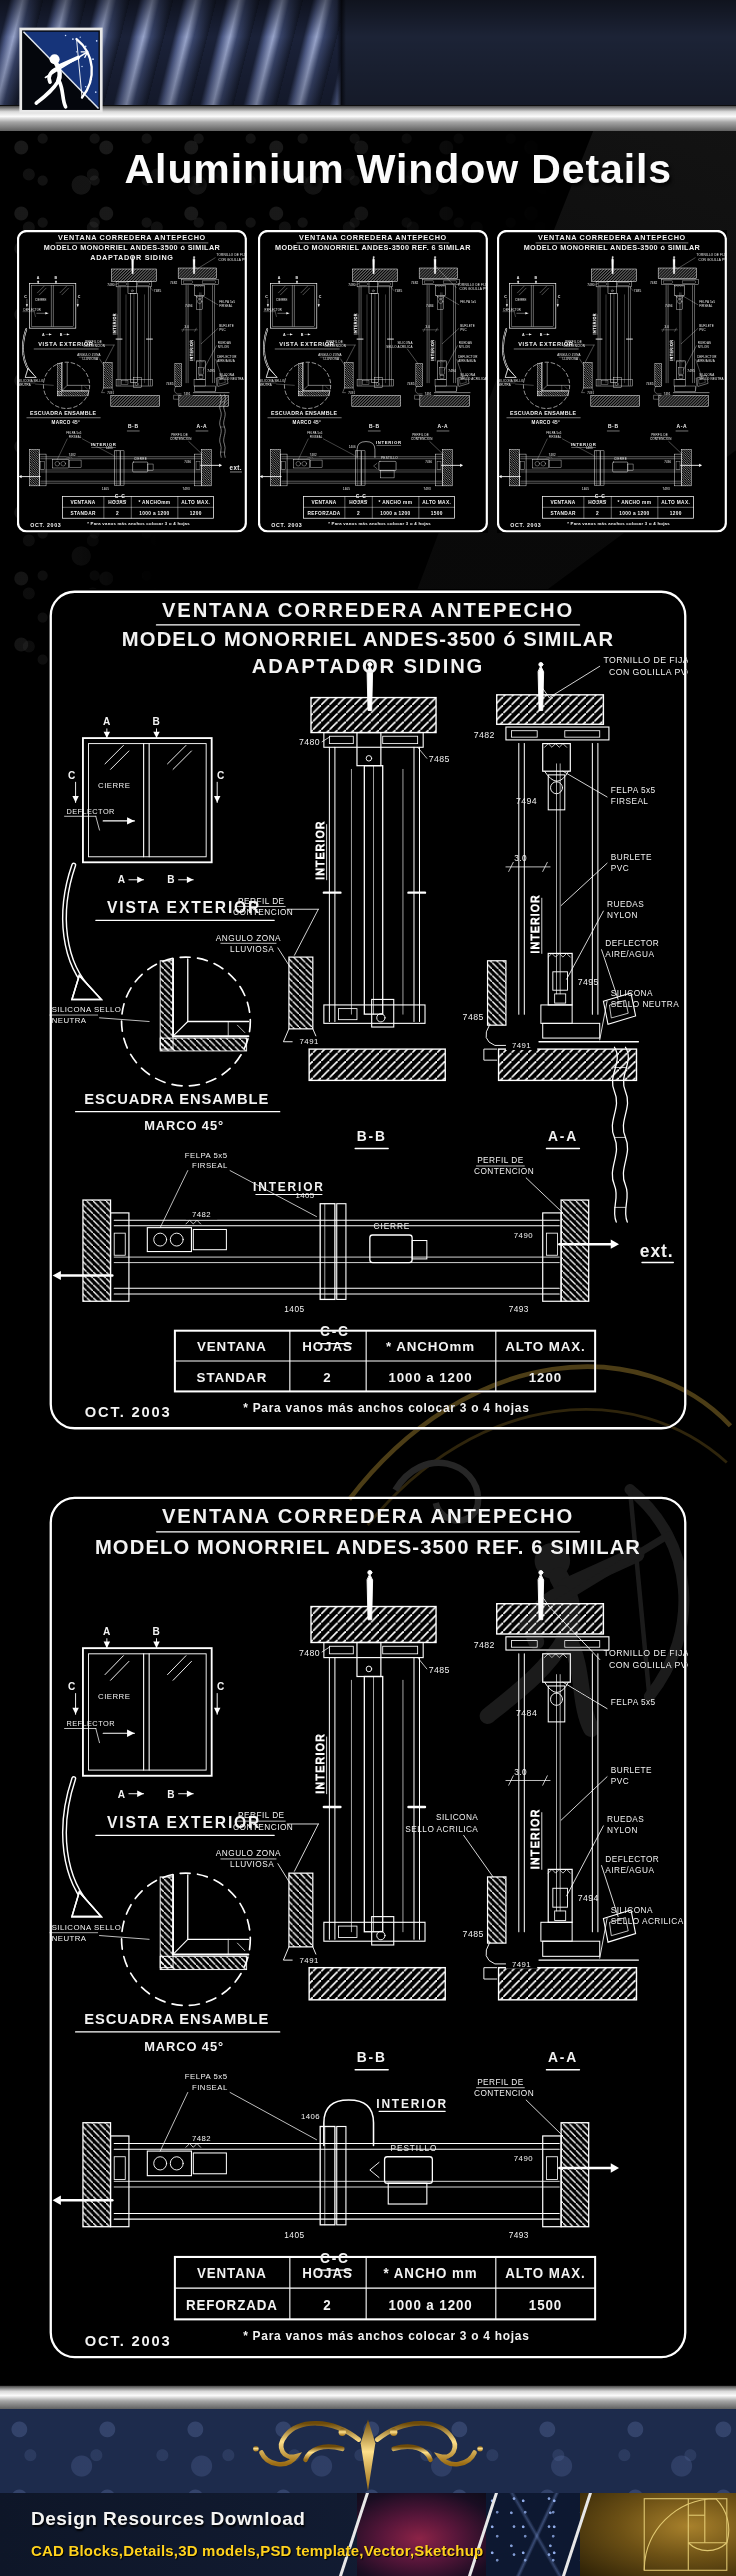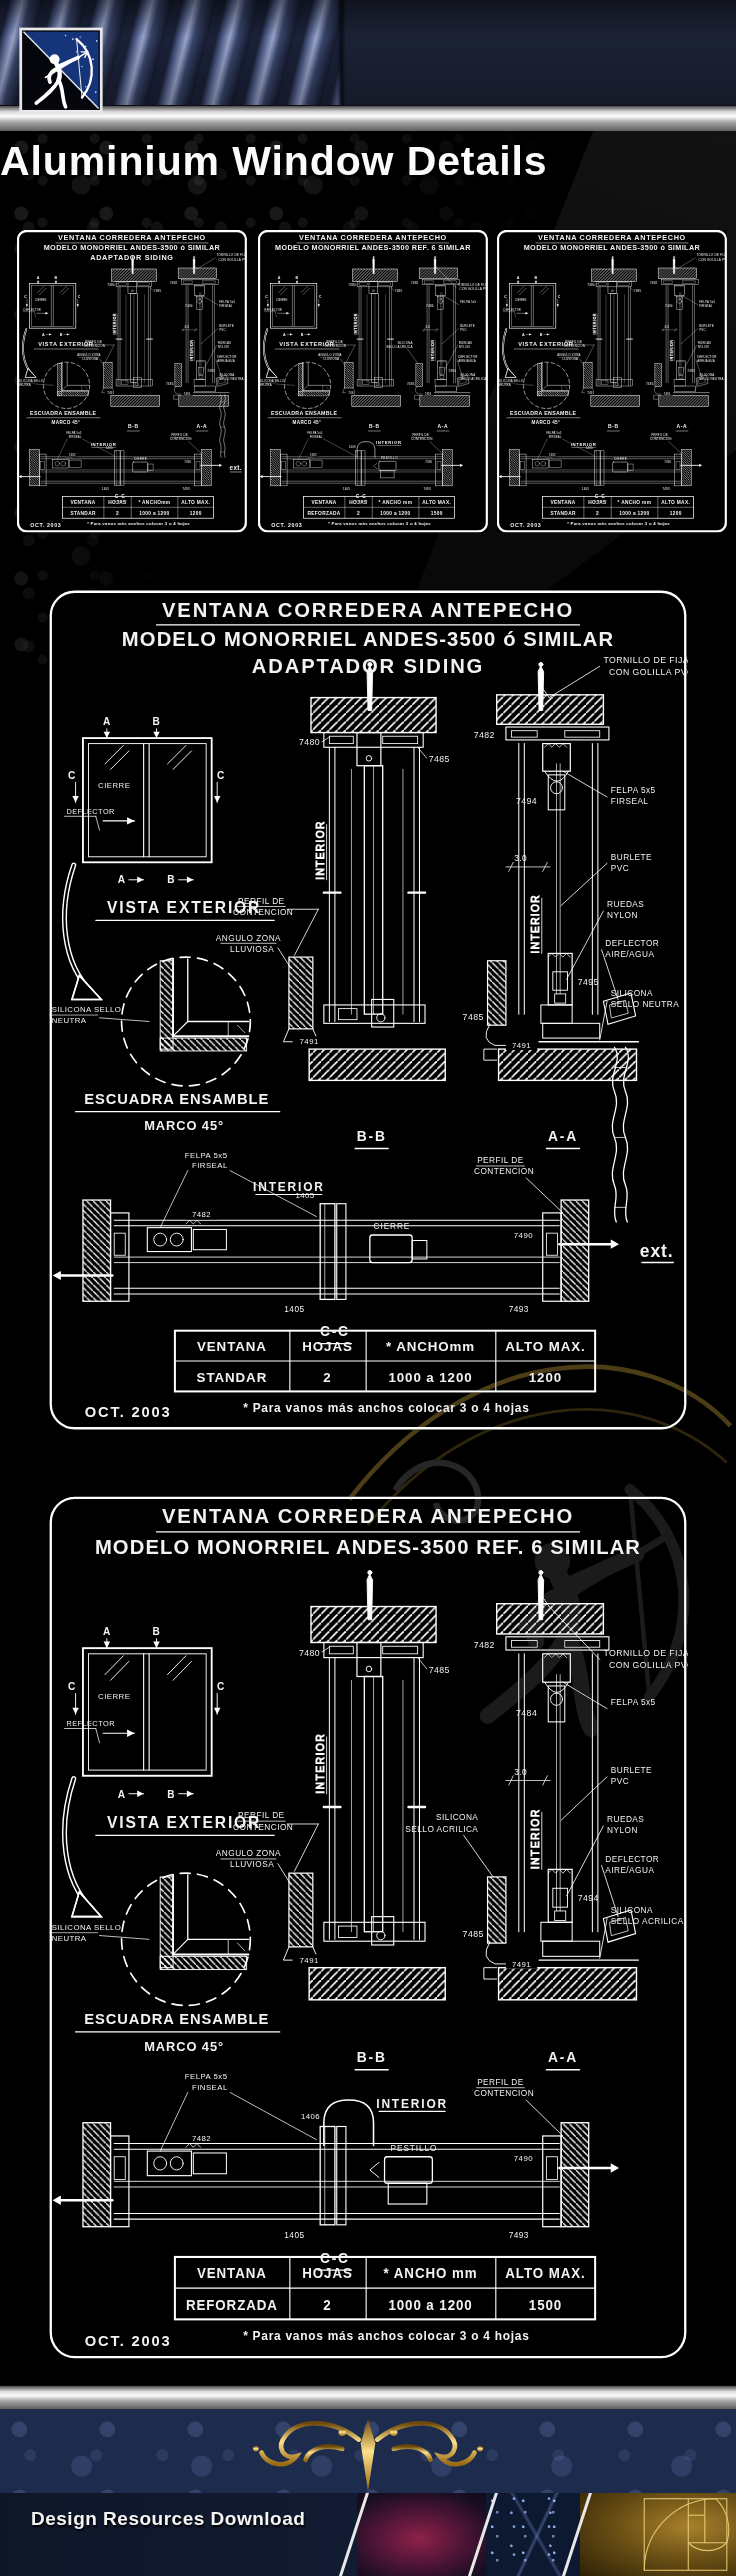--- a/index.html
+++ b/index.html
@@ -29,21 +29,21 @@
     radial-gradient(circle at 82% 18%, rgba(82,82,82,.22) 4.6px, transparent 5.5px);
     background-size:85px 66px,116px 90px,64px 53px,52px 42px;}
   #damask1{left:0;top:131px;width:552px;height:101px;
     -webkit-mask-image:linear-gradient(90deg,#000 55%,transparent 100%);
     mask-image:linear-gradient(90deg,#000 55%,transparent 100%);}
   #damask2{left:0;top:232px;width:166px;height:442px;opacity:.8;
     -webkit-mask-image:linear-gradient(90deg,#000 30%,transparent 100%);
     mask-image:linear-gradient(90deg,#000 30%,transparent 100%);}
   #wedge{left:396px;top:131px;width:340px;height:515px;background:linear-gradient(200deg,#161616,#0b0b0b 70%);
     clip-path:polygon(58% 0,100% 0,100% 62%,22% 100%,0 100%,40% 30%);opacity:.85;}
-  h1#pagetitle{position:absolute;left:0;top:138px;width:664px;margin:0;text-align:left;
+  h1#pagetitle{position:absolute;left:0;top:138px;width:664px;margin:8px;text-align:right;
     color:#fbfbfb;font-size:41px;font-weight:bold;letter-spacing:0.9px;
     text-shadow:1.8px 2.8px 3.7px rgba(0,0,0,.9);}
   
   .thumb{width:230px;height:303px;overflow:hidden;background:#000;}
   .thumb .scaler{position:absolute;left:0;top:0;width:640px;height:842px;
     transform:scale(0.3592);transform-origin:0 0;}
   .panel{background:#000;}
   .panel svg,.thumb svg{display:block;}
   
   .lighten{mix-blend-mode:lighten;pointer-events:none;}
@@ -1419,15 +1419,16 @@
           <line x1="136" y1="24" x2="118" y2="24"></line>
           <path d="M70,84 A78,78 0 0 1 148,6 M148,6 A48,48 0 0 1 160,54 A30,30 0 0 1 118,54"></path>
         </g>
       </svg>
     </div>
     <div class="sep" style="left:351px;"></div>
     <div class="sep" style="left:480px;"></div>
     <div class="sep" style="left:574px;"></div>
   </div>
   <p id="foottitle">Design Resources Download</p>
+  <p id="footsub">CAD Blocks,Details,3D models,PSD template,Vector,Sketchup</p>
 
 </div>
 
 
 </body></html>

